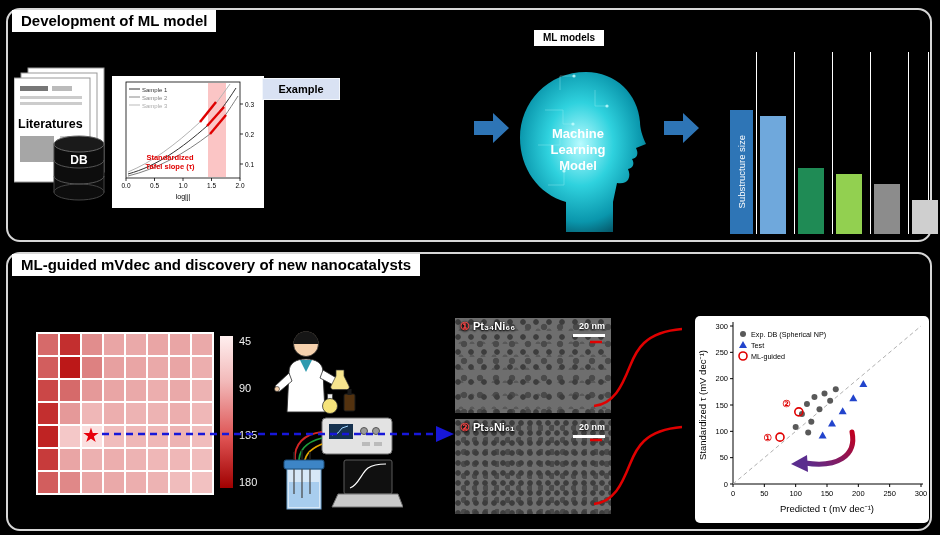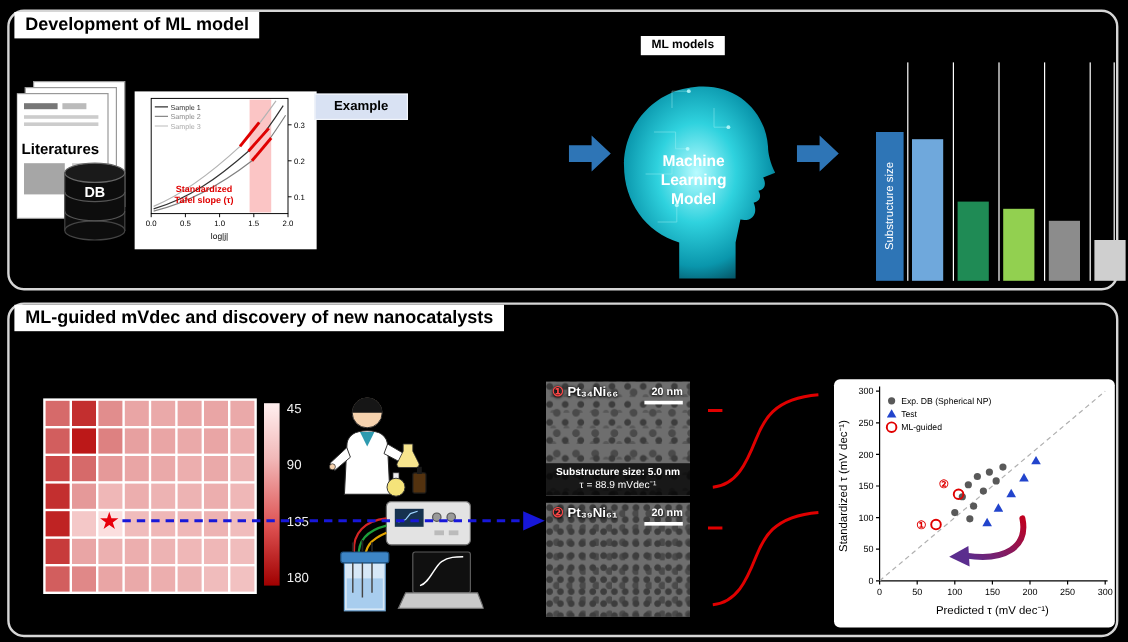--- a/index.html
+++ b/index.html
@@ -23,21 +23,21 @@
   
   #heatmap{position:absolute;left:36px;top:332px;width:178px;height:163px;background:#fff;
        box-sizing:border-box;padding:2px;display:grid;grid-template-columns:repeat(8,1fr);gap:2px;}
   #heatmap-star{position:absolute;z-index:4;color:#e8000b;font-size:20px;line-height:1;
        text-shadow:0 0 1px #fff;}
   #colorbar{position:absolute;left:220px;top:336px;width:13px;height:152px;
        background:linear-gradient(#ffefef,#f2b9b9 30%,#dd5050 68%,#9f0000);}
   #colorbar-ticks{position:absolute;left:239px;top:336px;width:34px;height:152px;}
   .cb-tick{position:absolute;left:0;transform:translateY(-50%);color:#efefef;font-size:11px;}
   
-  .tem{position:absolute;width:120px;height:95px;background-color:#6e6e6e;overflow:hidden;
+  .tem{position:absolute;width:156px;height:95px;background-color:#6e6e6e;overflow:hidden;
        background-image:
          radial-gradient(circle at 3px 4px,#3d3d3d 2.4px,rgba(0,0,0,0) 3.2px),
          radial-gradient(circle at 9px 9px,#4a4a4a 2.8px,rgba(0,0,0,0) 3.6px),
          radial-gradient(circle at 6px 13px,#585858 2.1px,rgba(0,0,0,0) 2.9px);
        background-size:13px 15px,16px 17px,11px 13px;}
   .tem.fine{background-size:9px 10px,11px 12px,8px 9px;}
   .tem-header{position:absolute;top:2px;left:5px;font-size:11px;font-weight:bold;color:#fff;
        text-shadow:0 1px 2px #000,0 0 3px #000;}
   .tem-index{color:#ff4747;margin-right:3px;font-weight:bold;}
   .tem-scale-label{position:absolute;top:3px;right:6px;font-size:9px;font-weight:bold;color:#fff;
@@ -300,24 +300,20 @@
   <path d="M72,74 C80,72 84,58 90,54 C96,50 102,50 108,50" fill="none" stroke="#fff" stroke-width="1.2"></path>
   <path d="M60,80 L120,80 L125,93 L54,93 Z" fill="#c9c9c9" stroke="#707070"></path>
 </svg>
 
 <div class="tem" style="left:455px;top:318px;">
   <div class="tem-header">
     <span class="tem-index">①</span><span>Pt₃₄Ni₆₆</span>
   </div>
   <div class="tem-scale-label">20 nm</div>
   <div class="tem-scale-bar"></div>
-  <div class="tem-caption">
-    <div class="l1">Substructure size: 5.0 nm</div>
-    <div>τ = 88.9 mVdec⁻¹</div>
-  </div>
 </div>
 
 <div class="tem fine" style="left:455px;top:419px;">
   <div class="tem-header">
     <span class="tem-index">②</span><span>Pt₃₉Ni₆₁</span>
   </div>
   <div class="tem-scale-label">20 nm</div>
   <div class="tem-scale-bar"></div>
 </div>
 

